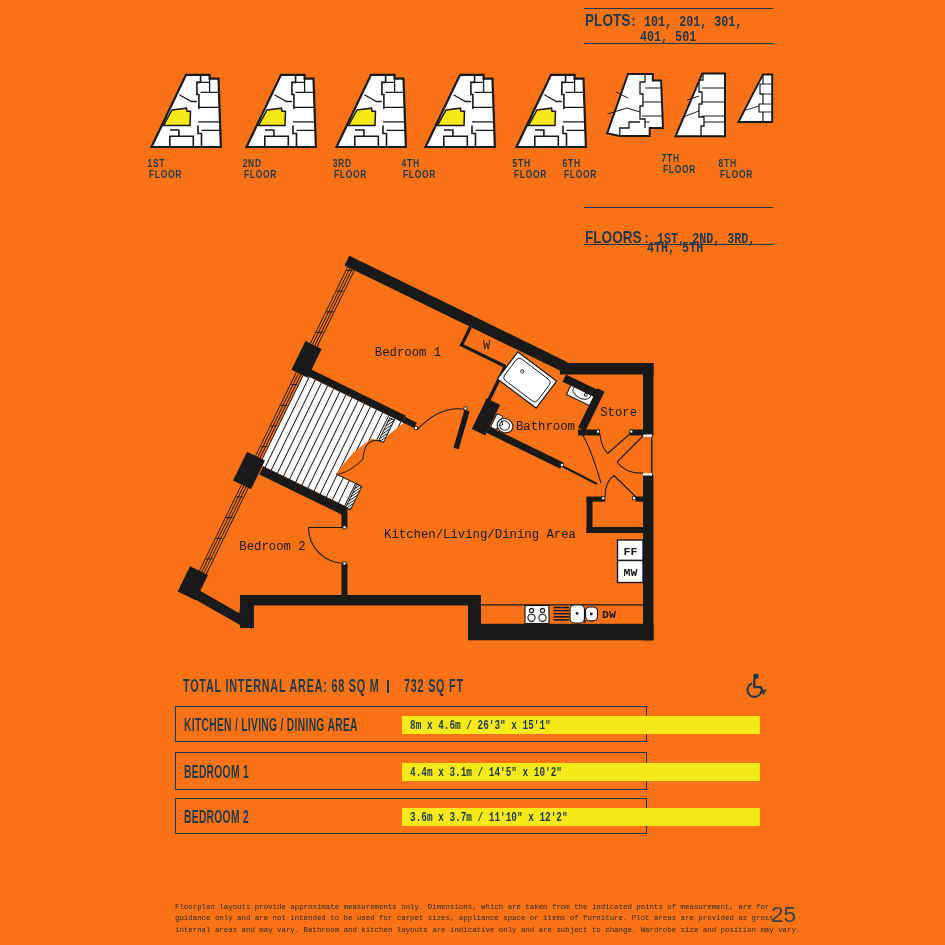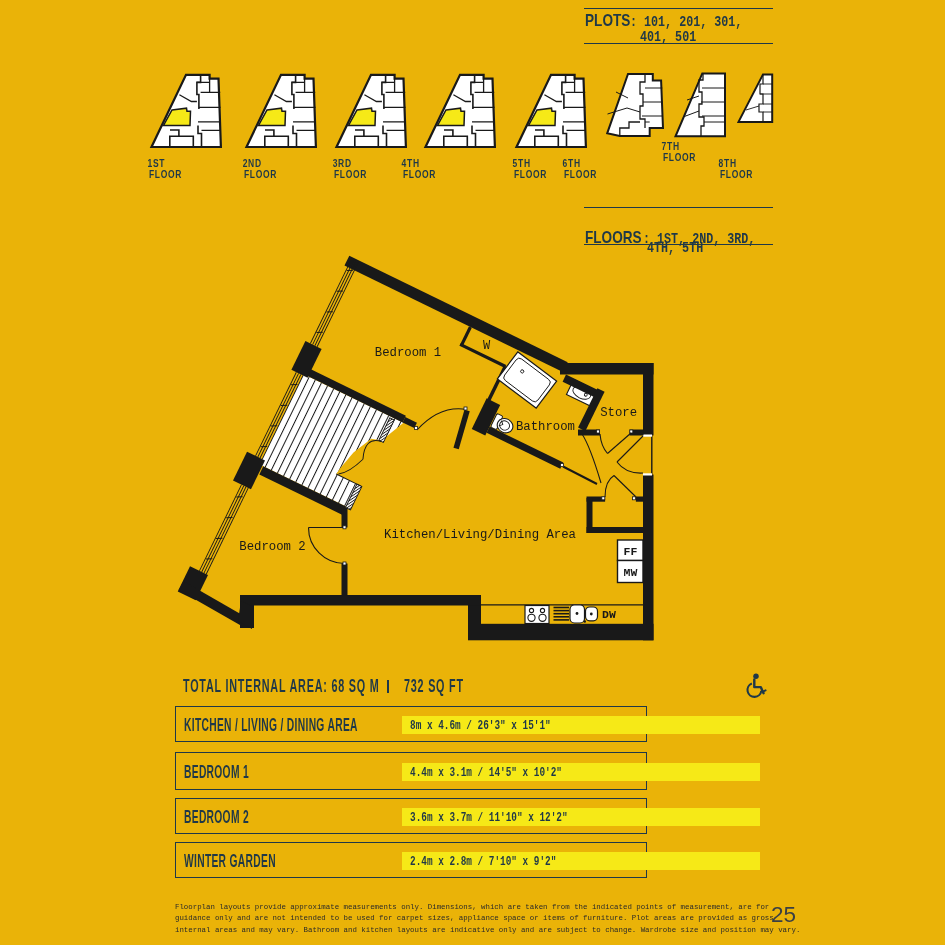--- a/index.html
+++ b/index.html
@@ -1,15 +1,15 @@
 <!DOCTYPE html>
 <html><head><meta charset="utf-8">
 <style>
 html,body{margin:0;padding:0;background:#fff;}
-.page{position:relative;width:945px;height:945px;background:#eab308;overflow:hidden;
+.page{position:relative;width:945px;height:945px;background:#f97316;overflow:hidden;
   font-family:"Liberation Sans",sans-serif;}
 .cond{display:inline-block;transform:scaleX(0.8);transform-origin:0 50%;font-weight:bold;
   font-family:"Liberation Sans",sans-serif;color:#1f3848;white-space:nowrap;}
 .mono{font-family:"Liberation Mono",monospace;font-weight:bold;color:#1f3848;display:inline-block;transform:scaleX(0.78);transform-origin:0 50%;}
 .hdrbox{position:absolute;left:584px;width:189px;border-top:1.6px solid #1f3848;border-bottom:1.6px solid #1f3848;}
 .mlab{position:absolute;text-align:left;font-size:10px;line-height:10.8px;letter-spacing:0.8px;}
 .mlab .cond{transform:scaleX(0.85);transform-origin:50% 50%;}
 .trow{position:absolute;left:175px;width:472px;border:1.5px solid #1f3848;box-sizing:border-box;}
 .tlabel{position:absolute;left:8px;top:50%;margin-top:-9px;}
 .cond2{display:inline-block;transform:scaleX(0.57);transform-origin:0 50%;font-weight:bold;
@@ -65,21 +65,21 @@
 <path d="M8,38 L21,34" fill="none" stroke="#191919" stroke-width="0.9"></path>
 </g>
     </svg>
 
 <div class="mlab" style="left:146px;top:159px;width:80px"><span class="cond">1ST</span><br><span class="cond">FLOOR</span></div>
     <div class="mlab" style="left:241px;top:159px;width:80px"><span class="cond">2ND</span><br><span class="cond">FLOOR</span></div>
     <div class="mlab" style="left:331px;top:159px;width:80px"><span class="cond">3RD</span><br><span class="cond">FLOOR</span></div>
     <div class="mlab" style="left:400px;top:159px;width:80px"><span class="cond">4TH</span><br><span class="cond">FLOOR</span></div>
     <div class="mlab" style="left:511px;top:159px;width:80px"><span class="cond">5TH</span><br><span class="cond">FLOOR</span></div>
     <div class="mlab" style="left:561px;top:159px;width:80px"><span class="cond">6TH</span><br><span class="cond">FLOOR</span></div>
-    <div class="mlab" style="left:660px;top:142px;width:80px"><span class="cond">7TH</span><br><span class="cond">FLOOR</span></div>
+    <div class="mlab" style="left:660px;top:154px;width:80px"><span class="cond">7TH</span><br><span class="cond">FLOOR</span></div>
     <div class="mlab" style="left:717px;top:159px;width:80px"><span class="cond">8TH</span><br><span class="cond">FLOOR</span></div>
 
 <div class="hdrbox" style="top:207px;height:36px;">
   <div style="position:absolute;left:1px;top:20px;white-space:nowrap;"><span class="cond" style="font-size:17px;">FLOORS</span><span class="mono" style="font-size:15px;position:relative;left:-13px;">: 1ST, 2ND, 3RD,</span></div>
   <div style="position:absolute;left:63px;top:30px;white-space:nowrap;text-decoration:underline;"><span class="mono" style="font-size:15px;">4TH, 5TH</span></div>
 </div>
 
 <svg style="position:absolute;left:150px;top:250px" width="535" height="405" viewBox="150 250 535 405">
       <defs>
 <pattern id="hatch" width="6.8" height="10" patternUnits="userSpaceOnUse">
@@ -248,23 +248,17 @@
       </div>
 </div>
 
 <div class="trow" style="top:797.5px;height:36.5px">
   <span class="tlabel"><span class="cond2">BEDROOM 2</span></span>
   <div class="tyellow" style="top:9.2px">
         <span class="tdim">3.6m x 3.7m / 11'10" x 12'2"</span>
       </div>
 </div>
 
-<div class="trow" style="top:841.8px;height:36.5px">
-  <span class="tlabel"><span class="cond2">WINTER GARDEN</span></span>
-  <div class="tyellow" style="top:9.2px">
-        <span class="tdim">2.4m x 2.8m / 7'10" x 9'2"</span>
-      </div>
-</div>
 
 <div style="position:absolute;left:175px;top:902px;width:650px;font-family:Liberation Mono, monospace;
   font-size:7.4px;line-height:11.3px;color:#2a2a2a;white-space:nowrap;">Floorplan layouts provide approximate measurements only. Dimensions, which are taken from the indicated points of measurement, are for<br>guidance only and are not intended to be used for carpet sizes, appliance space or items of furniture. Plot areas are provided as gross<br>internal areas and may vary. Bathroom and kitchen layouts are indicative only and are subject to change. Wardrobe size and position may vary.</div>
 
 <div style="position:absolute;left:771px;top:902px;font-size:22.5px;color:#3a3f44;font-family:'Liberation Sans',sans-serif;">25</div>
 </div>
 </body></html>

